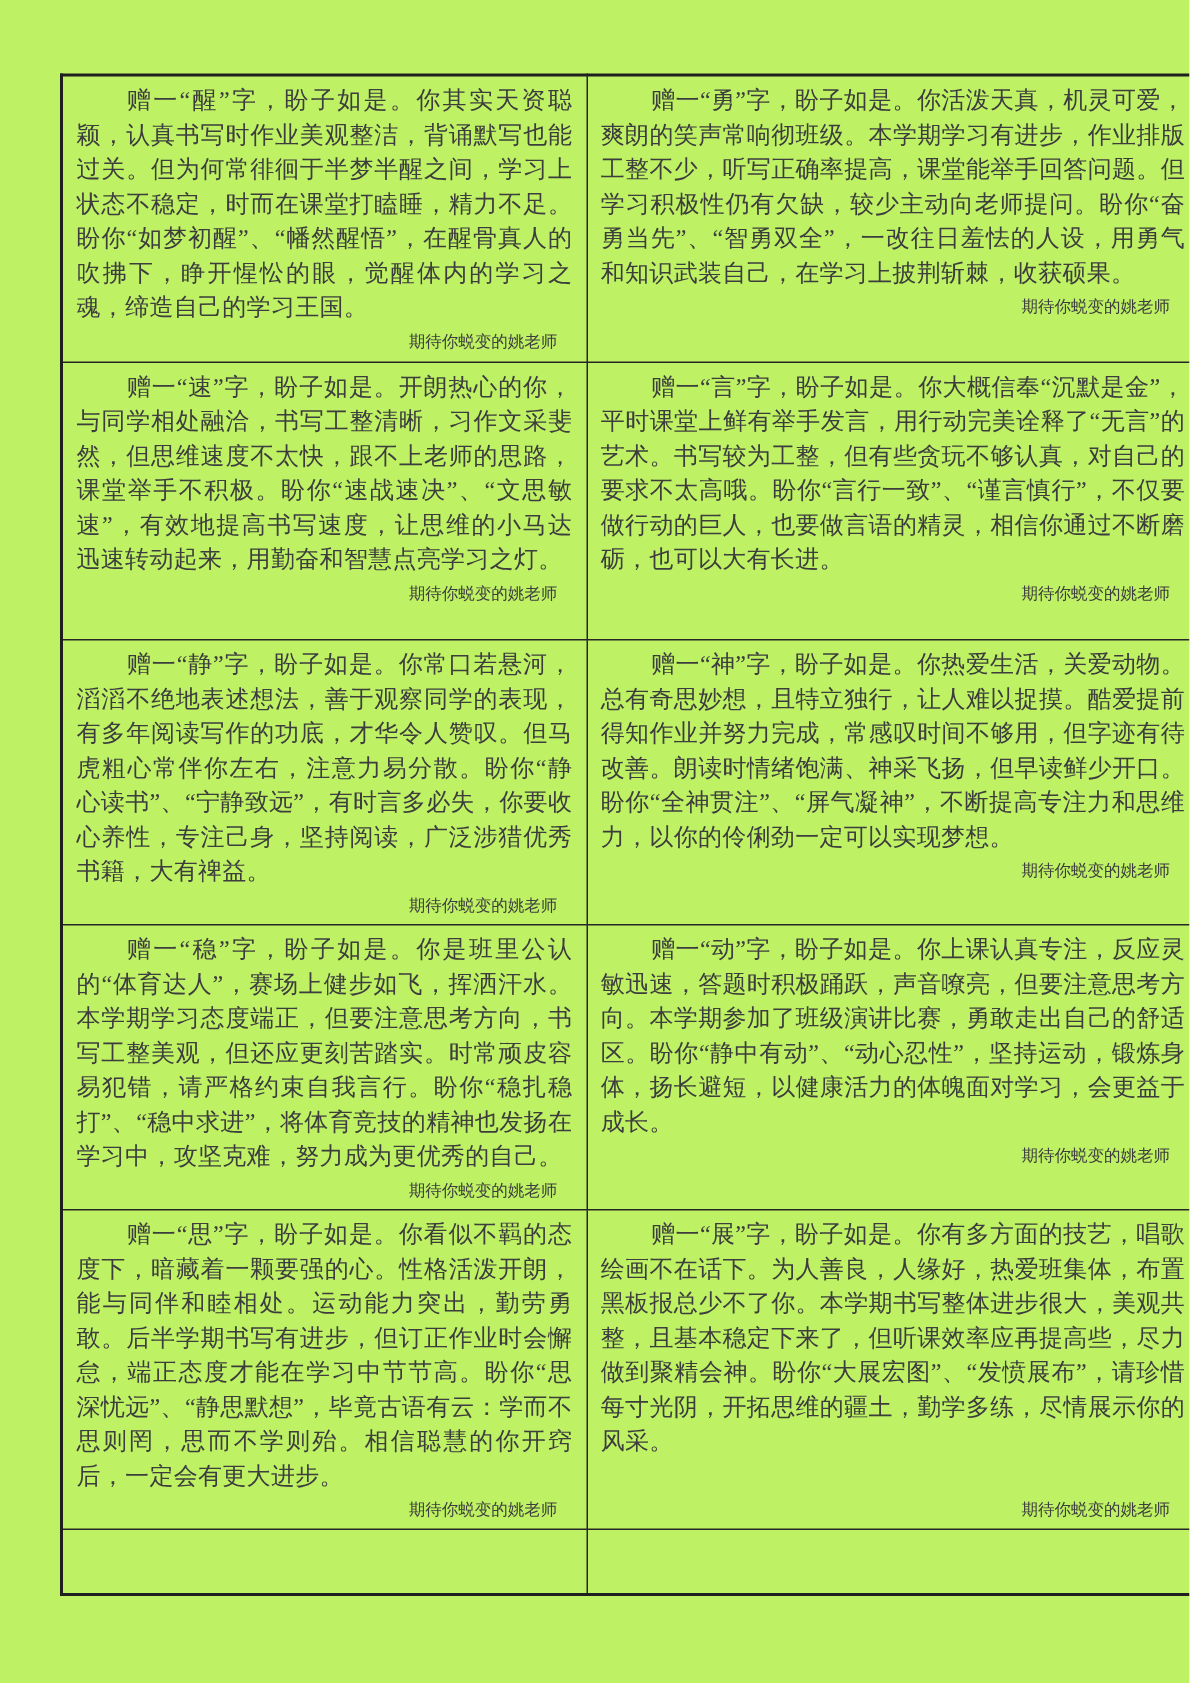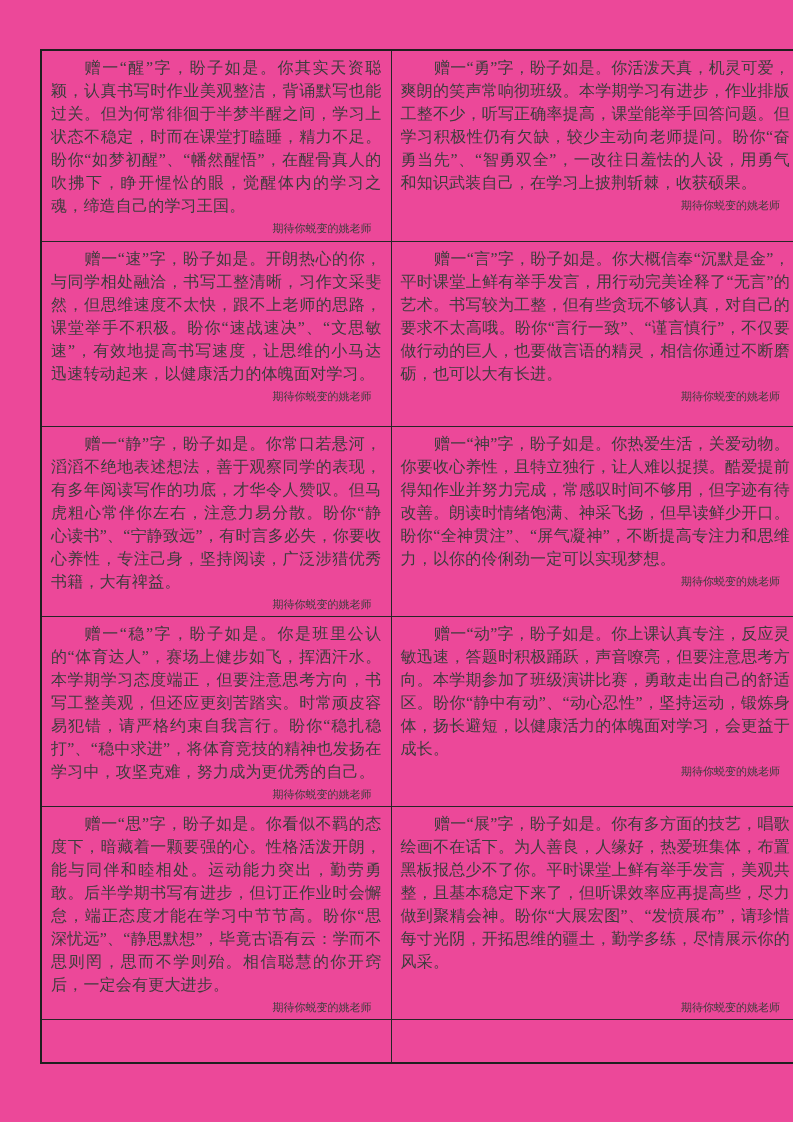--- a/index.html
+++ b/index.html
@@ -4,21 +4,21 @@
 <style>
   html, body {
     margin: 0;
     padding: 0;
     background: #ffffff;
   }
   .page {
     position: relative;
     width: 793px;
     height: 1122px;
-    background: #ec4899;
+    background: #bef264;
     font-family: "Liberation Serif", "DejaVu Serif", serif;
     color: #3d3d3d;
     overflow: hidden;
   }
   table.comments-table {
     position: absolute;
     left: 40px;
     top: 49px;
     width: 706px;
     border-collapse: collapse;
@@ -68,55 +68,55 @@
           <div class="para">赠一“醒”字，盼子如是。你其实天资聪颖，认真书写时作业美观整洁，背诵默写也能过关。但为何常徘徊于半梦半醒之间，学习上状态不稳定，时而在课堂打瞌睡，精力不足。盼你“如梦初醒”、“幡然醒悟”，在醒骨真人的吹拂下，睁开惺忪的眼，觉醒体内的学习之魂，缔造自己的学习王国。</div>
           <div class="signoff">期待你蜕变的姚老师</div>
         </td>
         <td class="col-right">
           <div class="para">赠一“勇”字，盼子如是。你活泼天真，机灵可爱，爽朗的笑声常响彻班级。本学期学习有进步，作业排版工整不少，听写正确率提高，课堂能举手回答问题。但学习积极性仍有欠缺，较少主动向老师提问。盼你“奋勇当先”、“智勇双全”，一改往日羞怯的人设，用勇气和知识武装自己，在学习上披荆斩棘，收获硕果。</div>
           <div class="signoff">期待你蜕变的姚老师</div>
         </td>
       </tr>
       <tr class="row-2">
         <td class="col-left">
-          <div class="para">赠一“速”字，盼子如是。开朗热心的你，与同学相处融洽，书写工整清晰，习作文采斐然，但思维速度不太快，跟不上老师的思路，课堂举手不积极。盼你“速战速决”、“文思敏速”，有效地提高书写速度，让思维的小马达迅速转动起来，以健康活力的体魄面对学习。</div>
+          <div class="para">赠一“速”字，盼子如是。开朗热心的你，与同学相处融洽，书写工整清晰，习作文采斐然，但思维速度不太快，跟不上老师的思路，课堂举手不积极。盼你“速战速决”、“文思敏速”，有效地提高书写速度，让思维的小马达迅速转动起来，用勤奋和智慧点亮学习之灯。</div>
           <div class="signoff">期待你蜕变的姚老师</div>
         </td>
         <td class="col-right">
           <div class="para">赠一“言”字，盼子如是。你大概信奉“沉默是金”，平时课堂上鲜有举手发言，用行动完美诠释了“无言”的艺术。书写较为工整，但有些贪玩不够认真，对自己的要求不太高哦。盼你“言行一致”、“谨言慎行”，不仅要做行动的巨人，也要做言语的精灵，相信你通过不断磨砺，也可以大有长进。</div>
           <div class="signoff">期待你蜕变的姚老师</div>
         </td>
       </tr>
       <tr class="row-3">
         <td class="col-left">
           <div class="para">赠一“静”字，盼子如是。你常口若悬河，滔滔不绝地表述想法，善于观察同学的表现，有多年阅读写作的功底，才华令人赞叹。但马虎粗心常伴你左右，注意力易分散。盼你“静心读书”、“宁静致远”，有时言多必失，你要收心养性，专注己身，坚持阅读，广泛涉猎优秀书籍，大有禆益。</div>
           <div class="signoff">期待你蜕变的姚老师</div>
         </td>
         <td class="col-right">
-          <div class="para">赠一“神”字，盼子如是。你热爱生活，关爱动物。你要收心养性，且特立独行，让人难以捉摸。酷爱提前得知作业并努力完成，常感叹时间不够用，但字迹有待改善。朗读时情绪饱满、神采飞扬，但早读鲜少开口。盼你“全神贯注”、“屏气凝神”，不断提高专注力和思维力，以你的伶俐劲一定可以实现梦想。</div>
+          <div class="para">赠一“神”字，盼子如是。你热爱生活，关爱动物。总有奇思妙想，且特立独行，让人难以捉摸。酷爱提前得知作业并努力完成，常感叹时间不够用，但字迹有待改善。朗读时情绪饱满、神采飞扬，但早读鲜少开口。盼你“全神贯注”、“屏气凝神”，不断提高专注力和思维力，以你的伶俐劲一定可以实现梦想。</div>
           <div class="signoff">期待你蜕变的姚老师</div>
         </td>
       </tr>
       <tr class="row-4">
         <td class="col-left">
           <div class="para">赠一“稳”字，盼子如是。你是班里公认的“体育达人”，赛场上健步如飞，挥洒汗水。本学期学习态度端正，但要注意思考方向，书写工整美观，但还应更刻苦踏实。时常顽皮容易犯错，请严格约束自我言行。盼你“稳扎稳打”、“稳中求进”，将体育竞技的精神也发扬在学习中，攻坚克难，努力成为更优秀的自己。</div>
           <div class="signoff">期待你蜕变的姚老师</div>
         </td>
         <td class="col-right">
           <div class="para">赠一“动”字，盼子如是。你上课认真专注，反应灵敏迅速，答题时积极踊跃，声音嘹亮，但要注意思考方向。本学期参加了班级演讲比赛，勇敢走出自己的舒适区。盼你“静中有动”、“动心忍性”，坚持运动，锻炼身体，扬长避短，以健康活力的体魄面对学习，会更益于成长。</div>
           <div class="signoff">期待你蜕变的姚老师</div>
         </td>
       </tr>
       <tr class="row-5">
         <td class="col-left">
           <div class="para">赠一“思”字，盼子如是。你看似不羁的态度下，暗藏着一颗要强的心。性格活泼开朗，能与同伴和睦相处。运动能力突出，勤劳勇敢。后半学期书写有进步，但订正作业时会懈怠，端正态度才能在学习中节节高。盼你“思深忧远”、“静思默想”，毕竟古语有云：学而不思则罔，思而不学则殆。相信聪慧的你开窍后，一定会有更大进步。</div>
           <div class="signoff">期待你蜕变的姚老师</div>
         </td>
         <td class="col-right">
-          <div class="para">赠一“展”字，盼子如是。你有多方面的技艺，唱歌绘画不在话下。为人善良，人缘好，热爱班集体，布置黑板报总少不了你。平时课堂上鲜有举手发言，美观共整，且基本稳定下来了，但听课效率应再提高些，尽力做到聚精会神。盼你“大展宏图”、“发愤展布”，请珍惜每寸光阴，开拓思维的疆土，勤学多练，尽情展示你的风采。</div>
+          <div class="para">赠一“展”字，盼子如是。你有多方面的技艺，唱歌绘画不在话下。为人善良，人缘好，热爱班集体，布置黑板报总少不了你。本学期书写整体进步很大，美观共整，且基本稳定下来了，但听课效率应再提高些，尽力做到聚精会神。盼你“大展宏图”、“发愤展布”，请珍惜每寸光阴，开拓思维的疆土，勤学多练，尽情展示你的风采。</div>
           <div class="signoff gap">期待你蜕变的姚老师</div>
         </td>
       </tr>
       <tr class="row-6">
         <td class="col-left"></td>
         <td class="col-right"></td>
       </tr>
     </tbody>
   </table>
 </div>

